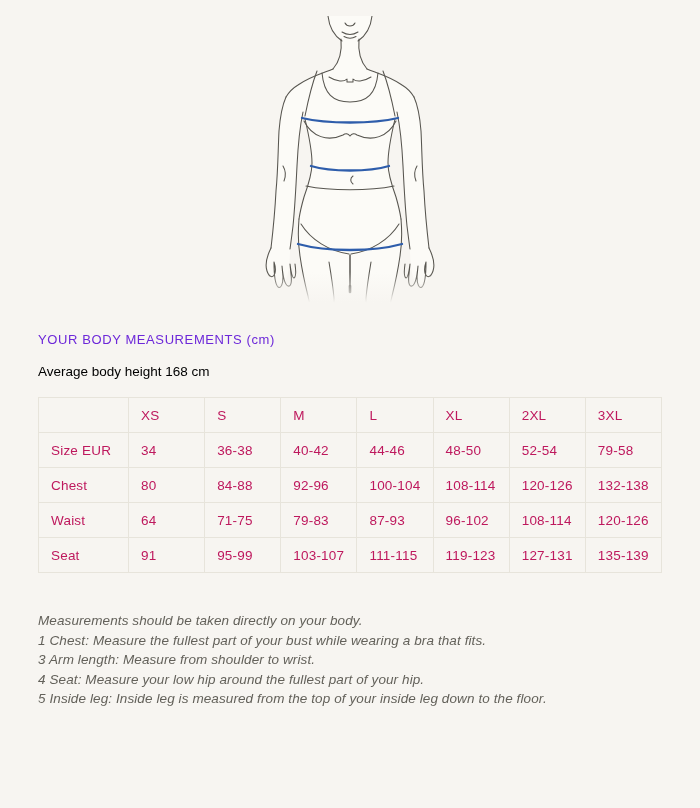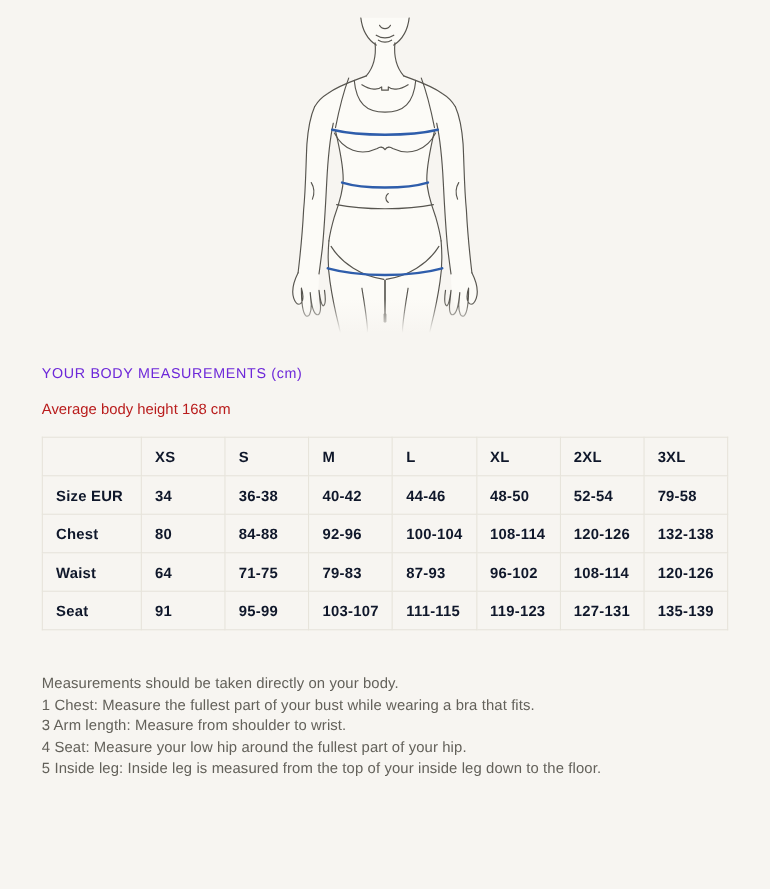--- a/index.html
+++ b/index.html
@@ -33,51 +33,51 @@
   .section-heading {
     margin-top:26px;
     font-size:13px;
     letter-spacing:0.6px;
     color:#6d28d9;
     line-height:15px;
   }
   .subheading {
     margin-top:17px;
     font-size:13.5px;
-    color:#b91c1c;
+    color:#000000;
     line-height:16px;
   }
   table.size-table {
     border-collapse:collapse;
     width:100%;
     margin-top:17px;
     table-layout:fixed;
   }
   .size-table th, .size-table td {
     border:1px solid #e7e4db;
     height:34px;
     padding:0 4px 0 12px;
     text-align:left;
     vertical-align:middle;
-    font-weight:700;
+    font-weight:400;
     font-size:13.5px;
-    color:#0f172a;
+    color:#be185d;
     letter-spacing:0.2px;
     white-space:nowrap;
     overflow:hidden;
   }
   .size-table col.label-col { width:90px; }
   .notes {
     margin-top:38px;
     font-size:13.5px;
     line-height:19.5px;
     color:#63615a;
     letter-spacing:0.1px;
   }
-  .notes p { margin:0; }
+  .notes p { margin:0;font-style:italic; }
 </style>
 </head>
 <body>
 
 <div class="page">
 
 
   <div class="figure-wrap">
     <svg viewBox="0 0 170 290">
 

